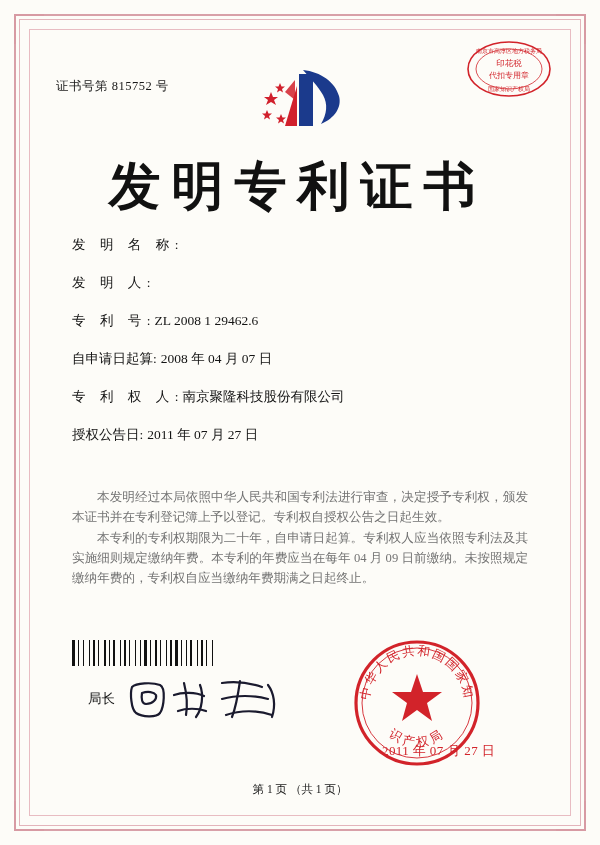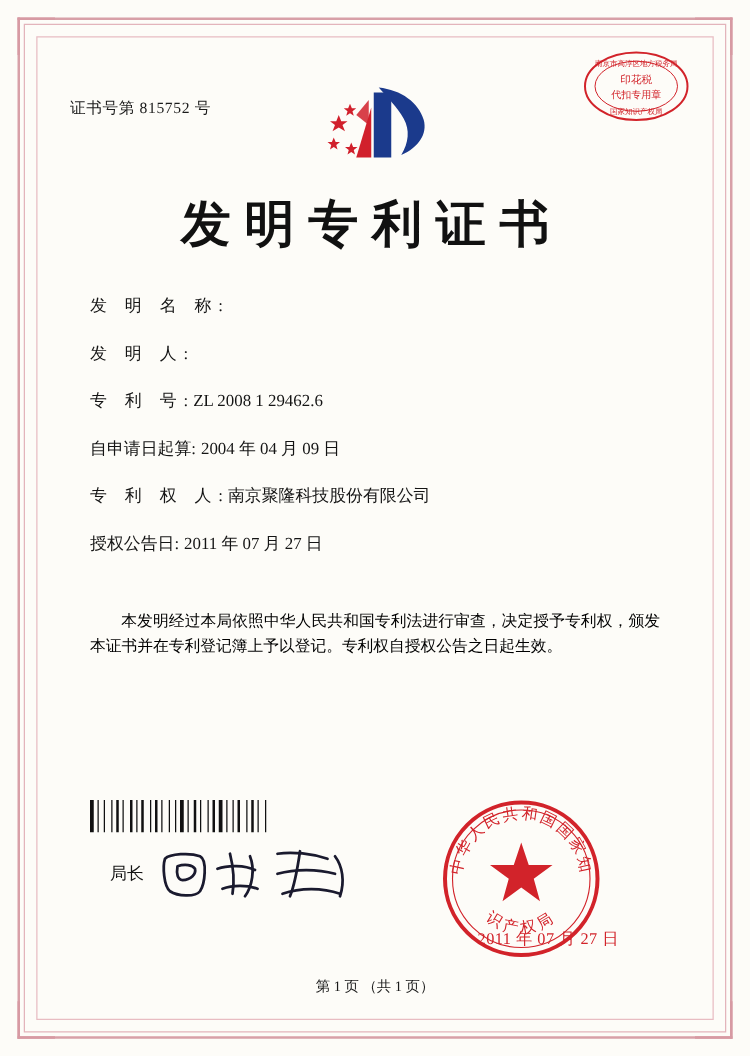--- a/index.html
+++ b/index.html
@@ -83,21 +83,21 @@
     width: 86px;
     height: 58px;
   }
 
   .main-title {
     position: absolute;
     left: 0;
     right: 16px;
     top: 152px;
     text-align: center;
-    font-size: 40px;
+    font-size: 52px;
     letter-spacing: 11px;
     color: #111;
     font-weight: bold;
     font-family: "DejaVu Serif", serif;
     text-indent: 11px;
   }
 
   
   .fields {
     position: absolute;
@@ -126,21 +126,21 @@
   }
 
   
   .body-text {
     position: absolute;
     left: 72px;
     top: 487px;
     width: 456px;
     font-size: 12.6px;
     line-height: 20px;
-    color: #000000;
+    color: #737373;
     text-align: justify;
   }
   .body-text p {
     margin: 0 0 1px 0;
     text-indent: 25px;
   }
 
   
   .barcode {
     position: absolute;
@@ -260,39 +260,40 @@
 
     <div class="field-row">
       <span class="field-label spaced">专 利 号</span>
       <span class="field-sep">:</span>
       <span class="field-value">ZL 2008 1 29462.6</span>
     </div>
 
     <div class="field-row">
       <span class="field-label">自申请日起算</span>
       <span class="field-sep">:</span>
-      <span class="field-value">2004 年 04 月 09 日</span>
+      <span class="field-value">2008 年 04 月 07 日</span>
     </div>
 
     <div class="field-row">
       <span class="field-label spaced">专 利 权 人</span>
       <span class="field-sep">:</span>
       <span class="field-value">南京聚隆科技股份有限公司</span>
     </div>
 
     <div class="field-row">
       <span class="field-label">授权公告日</span>
       <span class="field-sep">:</span>
       <span class="field-value">2011 年 07 月 27 日</span>
     </div>
 
   </div>
 
   <div class="body-text">
     <p>本发明经过本局依照中华人民共和国专利法进行审查，决定授予专利权，颁发本证书并在专利登记簿上予以登记。专利权自授权公告之日起生效。</p>
+    <p>本专利的专利权期限为二十年，自申请日起算。专利权人应当依照专利法及其实施细则规定缴纳年费。本专利的年费应当在每年 04 月 09 日前缴纳。未按照规定缴纳年费的，专利权自应当缴纳年费期满之日起终止。</p>
   </div>
 
   <div class="barcode" id="barcode">
       <i style="width: 3px; background: rgb(17, 17, 17);"></i>
       <i style="width: 1px; background: transparent;"></i>
       <i style="width: 1px; background: rgb(17, 17, 17);"></i>
       <i style="width: 2px; background: transparent;"></i>
       <i style="width: 1px; background: rgb(17, 17, 17);"></i>
       <i style="width: 3px; background: transparent;"></i>
       <i style="width: 1px; background: rgb(17, 17, 17);"></i>

